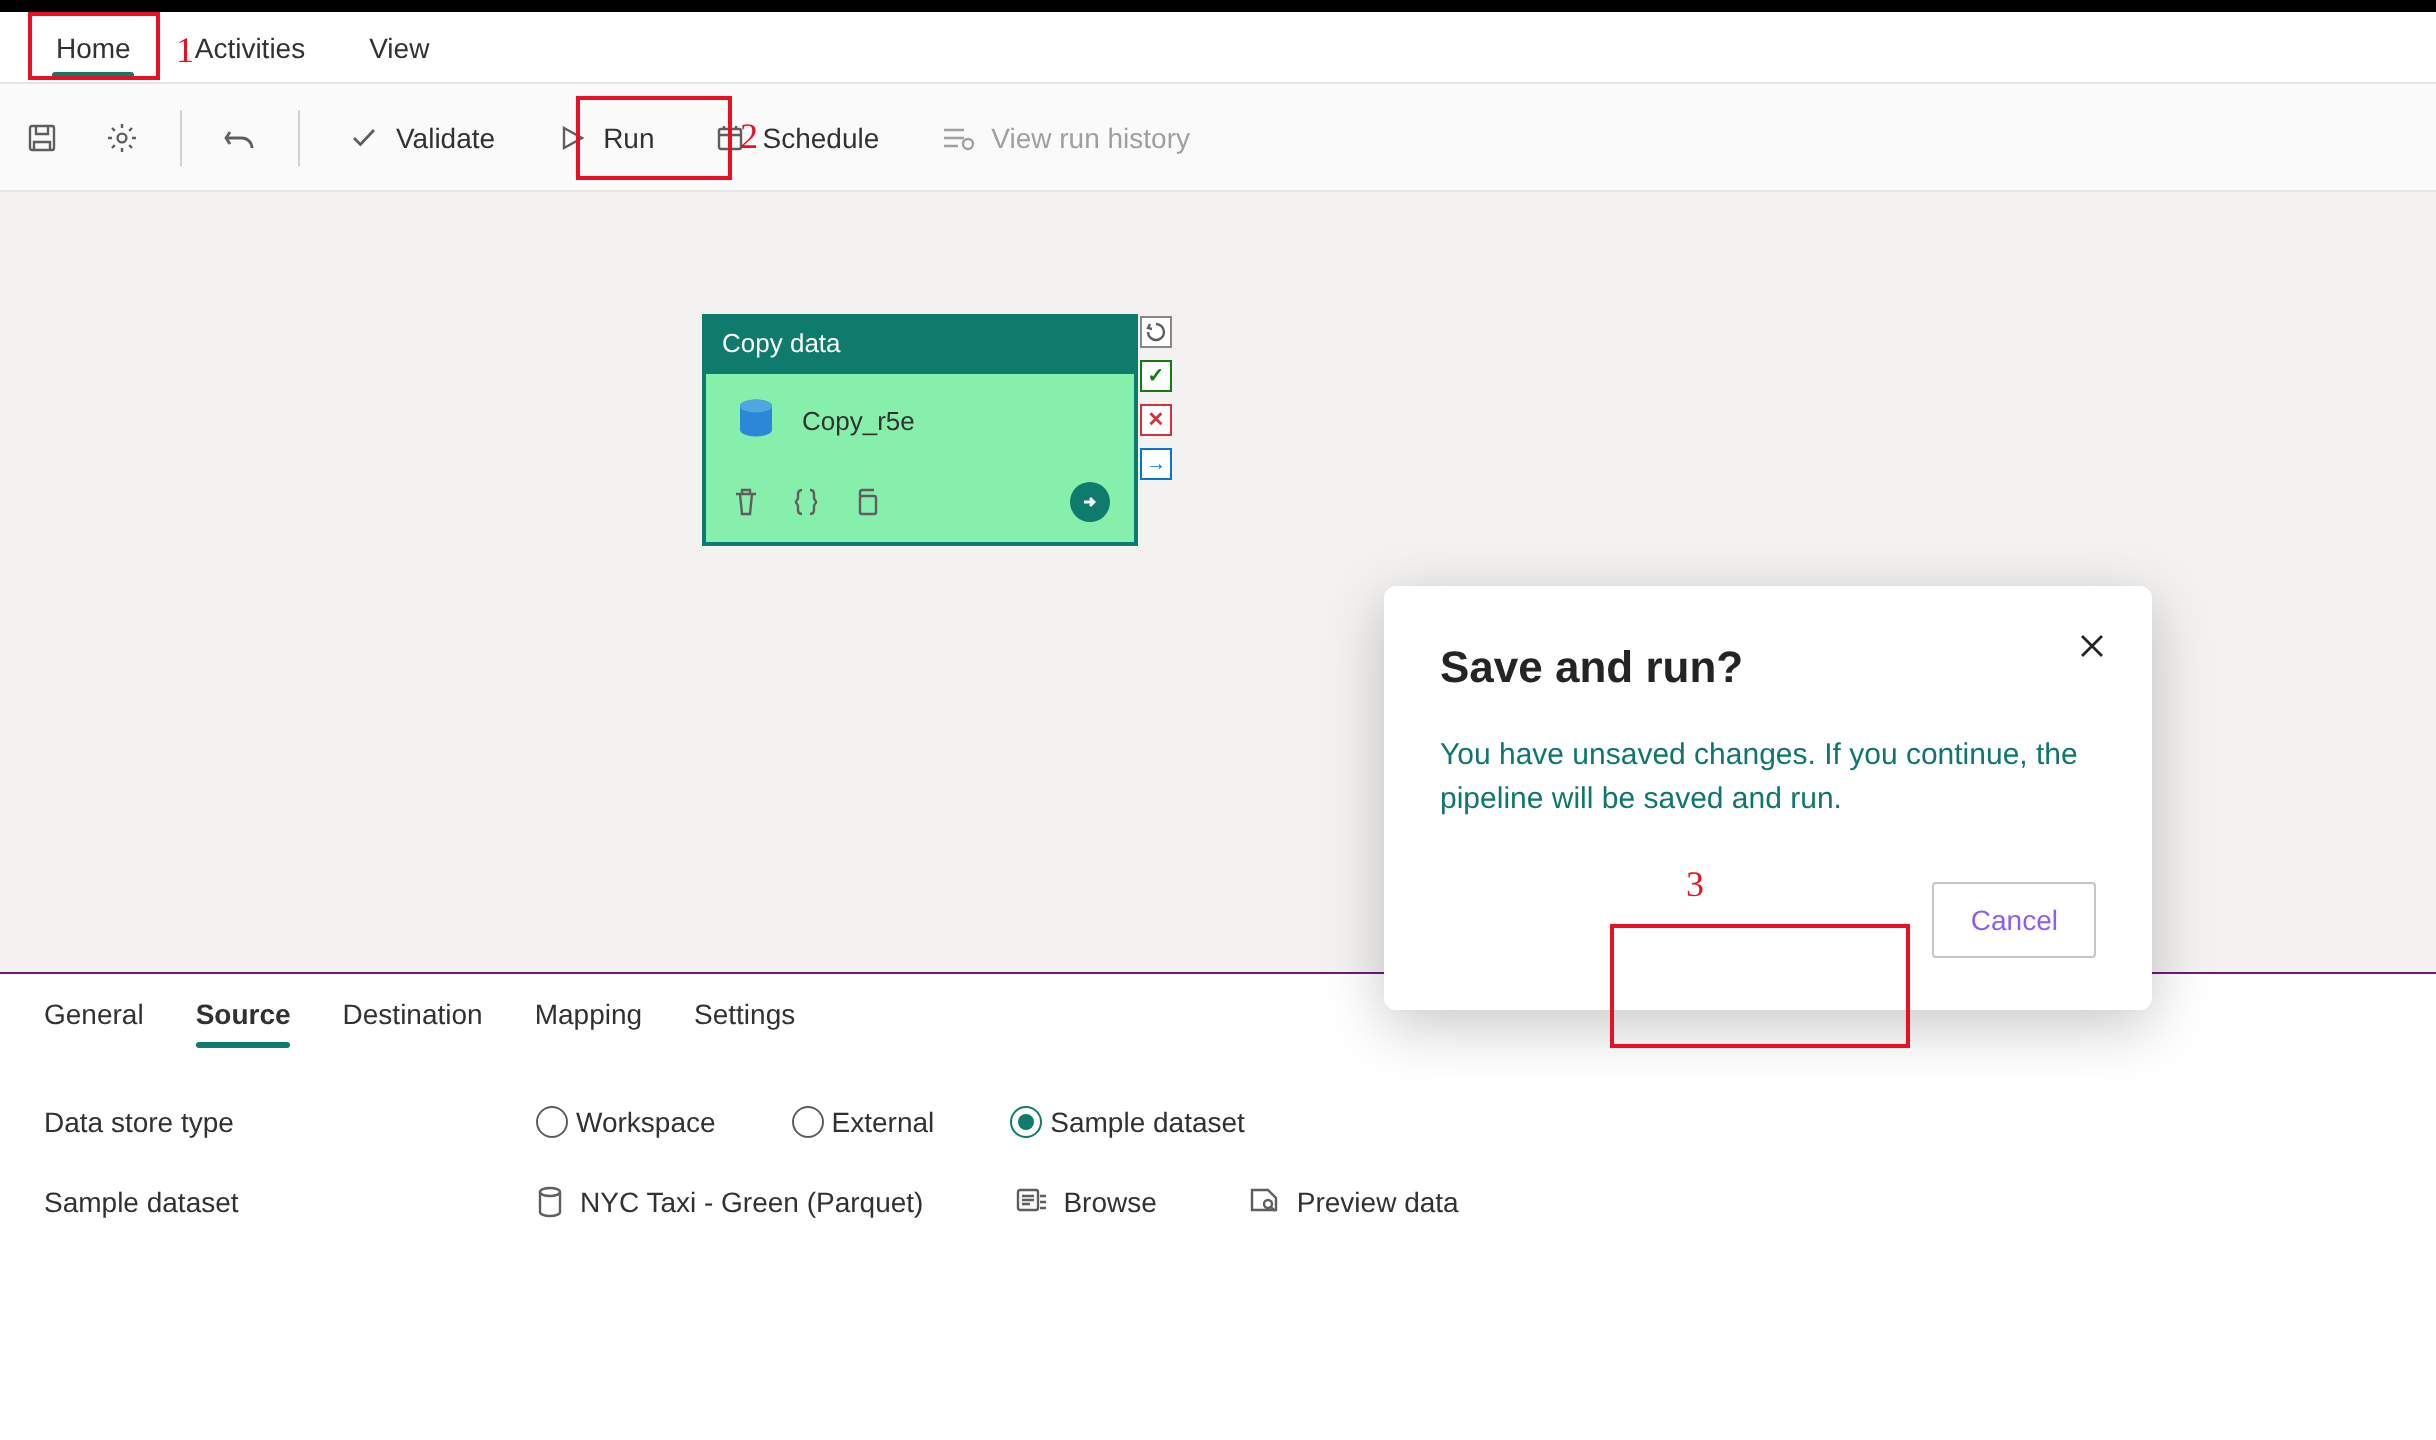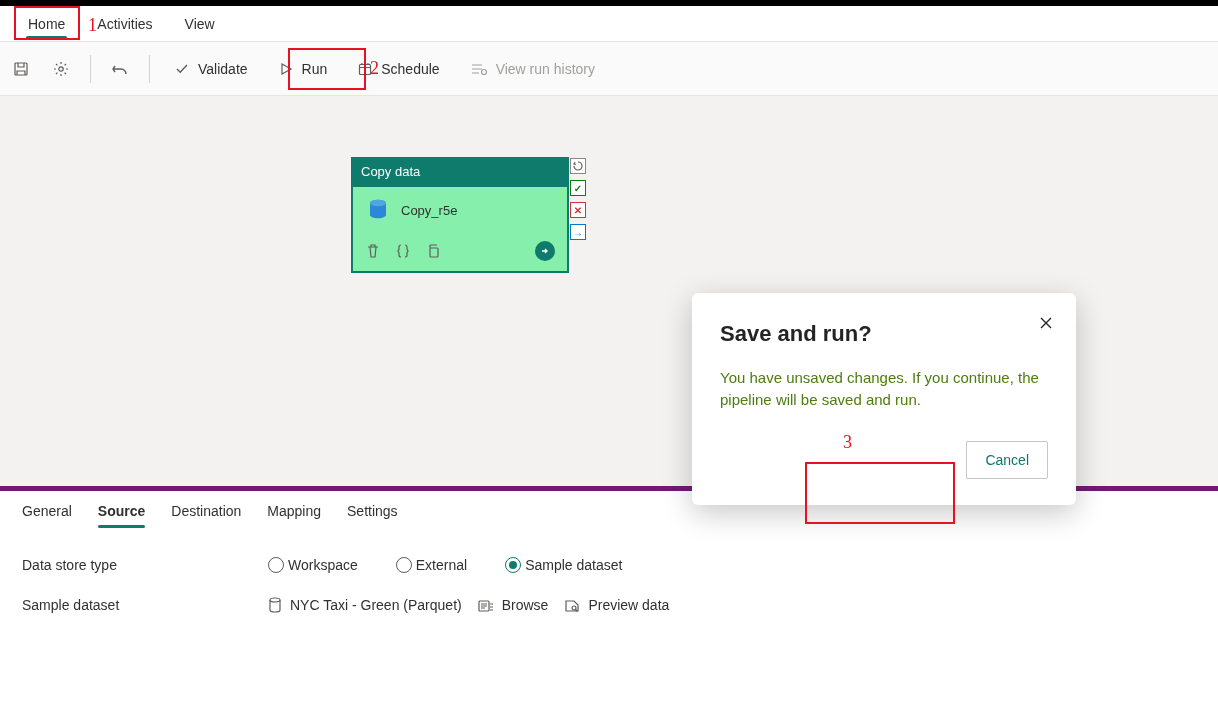--- a/index.html
+++ b/index.html
@@ -36,42 +36,42 @@
   .activity-footer .run-pill { width:20px; height:20px; border-radius:10px; background:#0f7b6c; color:#fff; display:flex; align-items:center; justify-content:center; font-size:12px; }
   .side-handles { position:absolute; left:570px; top:62px; display:flex; flex-direction:column; gap:6px; }
   .side-handle { width:16px; height:16px; border:1px solid #8a8886; background:#fff; display:flex; align-items:center; justify-content:center; font-size:10px; font-weight:bold; }
   .hand-green { color:#107c10; border-color:#107c10; }
   .hand-red { color:#d13438; border-color:#d13438; }
   .hand-blue { color:#0078d4; border-color:#0078d4; }
   .hand-load { color:#605e5c; }
 
   .db-icon { width:26px; height:26px; }
 
-  .proptabs { display:flex; gap:26px; padding:12px 22px 0; font-size:14px; color:#323130; border-top:5px solid #701a75; }
+  .proptabs { display:flex; gap:26px; padding:12px 22px 0; font-size:14px; color:#323130; border-top:1px solid #701a75; }
   .proptab { padding-bottom:8px; cursor:pointer; }
   .proptab.active { font-weight:700; position:relative; }
   .proptab.active::after { content:""; position:absolute; left:0; right:0; bottom:-1px; height:3px; background:#0f7b6c; border-radius:2px; }
 
   .prop-body { padding:18px 22px; font-size:14px; color:#323130; }
   .prop-row { display:flex; align-items:center; min-height:40px; gap:16px; }
   .prop-row .label { width:230px; }
   .radio { display:inline-flex; align-items:center; gap:4px; margin-right:22px; cursor:pointer; }
   .radio .circle { width:16px; height:16px; border:1px solid #605e5c; border-radius:50%; display:inline-flex; align-items:center; justify-content:center; }
   .radio.checked .circle { border-color:#0f7b6c; }
   .radio.checked .circle::after { content:""; width:8px; height:8px; border-radius:50%; background:#0f7b6c; }
-  .inline-btn { display:inline-flex; align-items:flex-end; gap:8px; color:#323130; cursor:pointer; }
+  .inline-btn { display:inline-flex; align-items:flex-start; gap:8px; color:#323130; cursor:pointer; margin-left:30px; }
   .ds-name { display:inline-flex; align-items:flex-end; gap:8px; }
 
   .dialog { position:absolute; left:692px; top:293px; width:384px; background:#fff; border-radius:6px; box-shadow:0 8px 30px rgba(0,0,0,0.22); padding:28px 28px 26px; z-index:20; }
   .dialog h2 { font-size:22px; font-weight:600; color:#242424; margin-bottom:20px; }
   .dialog .close { position:absolute; top:22px; right:22px; cursor:pointer; color:#242424; }
-  .dialog p { font-size:15px; color:#4d7c0f; line-height:1.45; margin-bottom:30px; }
+  .dialog p { font-size:15px; color:#0f766e; line-height:1.45; margin-bottom:30px; }
   .dialog .actions { display:flex; justify-content:flex-end; gap:12px; }
   .btn-primary { background:#0f7b6c; color:#fff; border:none; padding:10px 18px; font-size:14px; font-weight:600; cursor:pointer; border-radius:2px; }
-  .btn-secondary { background:#fff; color:#0f766e; border:1px solid #c8c6c4; padding:10px 18px; font-size:14px; cursor:pointer; border-radius:2px; }
+  .btn-secondary { background:#fff; color:#8b5cf6; border:1px solid #c8c6c4; padding:10px 18px; font-size:14px; cursor:pointer; border-radius:2px; }
 
   svg { display:block; }
 </style>
 </head>
 <body>
 
 <div class="topbar-black"></div>
 
 <div class="ribbon-tabs">
   <div class="ribbon-tab active">Home</div>

